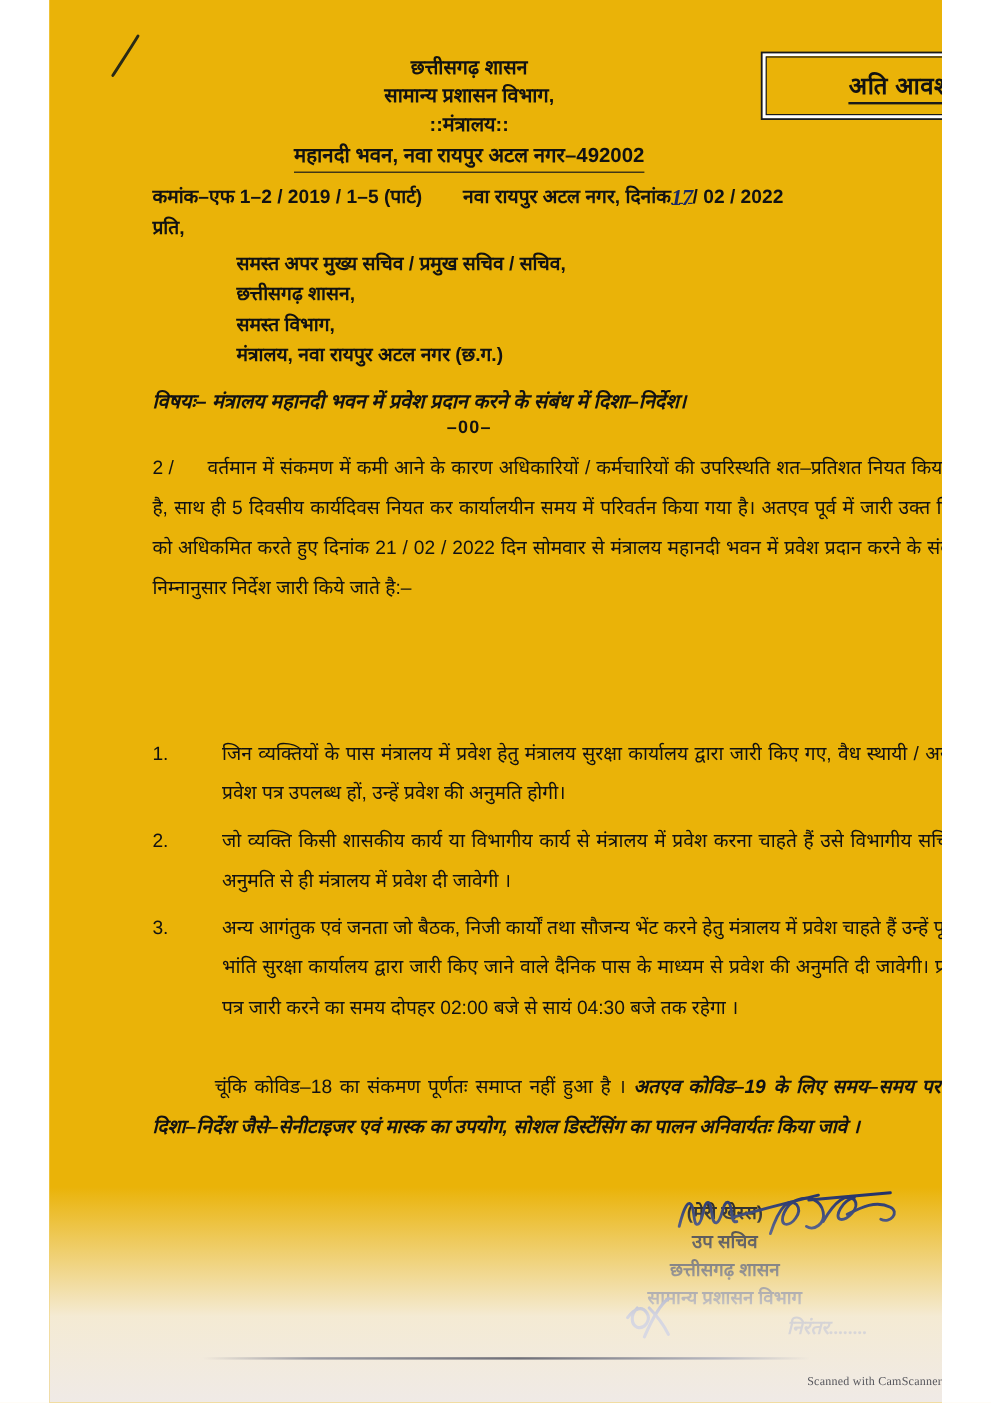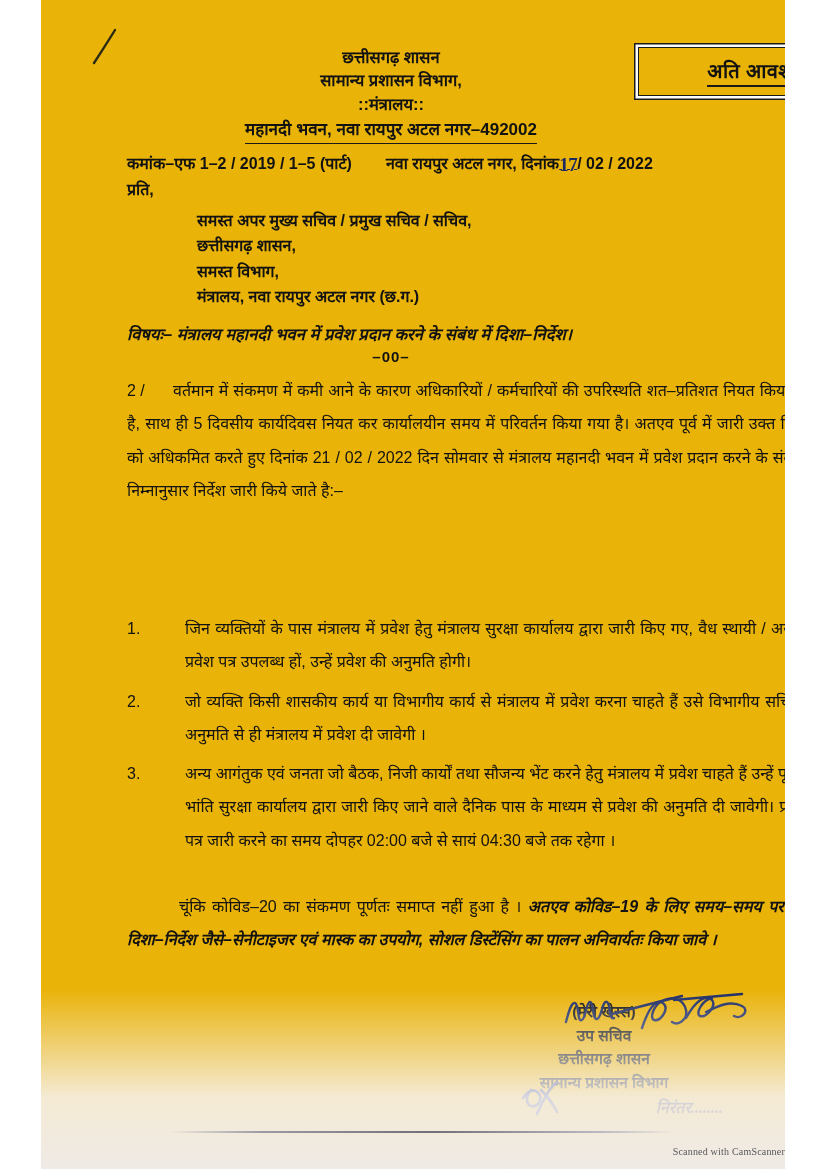--- a/index.html
+++ b/index.html
@@ -92,20 +92,21 @@
     top: 152px;
     width: 680px;
     font-size: 16px;
     font-weight: 700;
     white-space: nowrap;
   }
   .ref-row .ref-no { display: inline-block; }
   .ref-row .ref-place { display: inline-block; margin-left: 34px; }
   .hand-date {
     font-family: "Liberation Serif", "DejaVu Serif", serif;
+    font-style: italic;
     font-weight: 700;
     font-size: 19px;
     color: #1b2a63;
     position: relative;
     top: 2px;
     letter-spacing: -.5px;
     text-decoration: underline;
     text-decoration-color: #1b2a63;
     text-underline-offset: -2px;
     text-decoration-thickness: 1.4px;
@@ -293,21 +294,21 @@
       <span class="marker">1.</span><span>जिन व्यक्तियों के पास मंत्रालय में प्रवेश हेतु मंत्रालय सुरक्षा कार्यालय द्वारा जारी किए गए, वैध स्थायी / अस्थायी प्रवेश पत्र उपलब्ध हों, उन्हें प्रवेश की अनुमति होगी।</span>
     </div>
     <div class="list-item">
       <span class="marker">2.</span><span>जो व्यक्ति किसी शासकीय कार्य या विभागीय कार्य से मंत्रालय में प्रवेश करना चाहते हैं उसे विभागीय सचिव के अनुमति से ही मंत्रालय में प्रवेश दी जावेगी ।</span>
     </div>
     <div class="list-item">
       <span class="marker">3.</span><span>अन्य आगंतुक एवं जनता जो बैठक, निजी कार्यों तथा सौजन्य भेंट करने हेतु मंत्रालय में प्रवेश चाहते हैं उन्हें पूर्व की भांति सुरक्षा कार्यालय द्वारा जारी किए जाने वाले दैनिक पास के माध्यम से प्रवेश की अनुमति दी जावेगी। प्रवेश–पत्र जारी करने का समय दोपहर 02:00 बजे से सायं 04:30 बजे तक रहेगा ।</span>
     </div>
   </div>
 
-  <div class="closing"><span>चूंकि कोविड–20 का संकमण पूर्णतः समाप्त नहीं हुआ है । </span><span class="emph">अतएव कोविड–19 के लिए समय–समय पर जारी दिशा–निर्देश जैसे–सेनीटाइजर एवं मास्क का उपयोग, सोशल डिस्टेंसिंग का पालन अनिवार्यतः किया जावे ।</span></div>
+  <div class="closing"><span>चूंकि कोविड–18 का संकमण पूर्णतः समाप्त नहीं हुआ है । </span><span class="emph">अतएव कोविड–19 के लिए समय–समय पर जारी दिशा–निर्देश जैसे–सेनीटाइजर एवं मास्क का उपयोग, सोशल डिस्टेंसिंग का पालन अनिवार्यतः किया जावे ।</span></div>
 
   <div class="signature">
     <div class="sig-name">(मेरी खेस्स)</div>
     <div>उप सचिव</div>
     <div>छत्तीसगढ़ शासन</div>
     <div>सामान्य प्रशासन विभाग</div>
     <span class="sig-continue">निरंतर........</span>
   </div>
 
   <svg class="ink ink-sign" viewBox="0 0 215 52">

